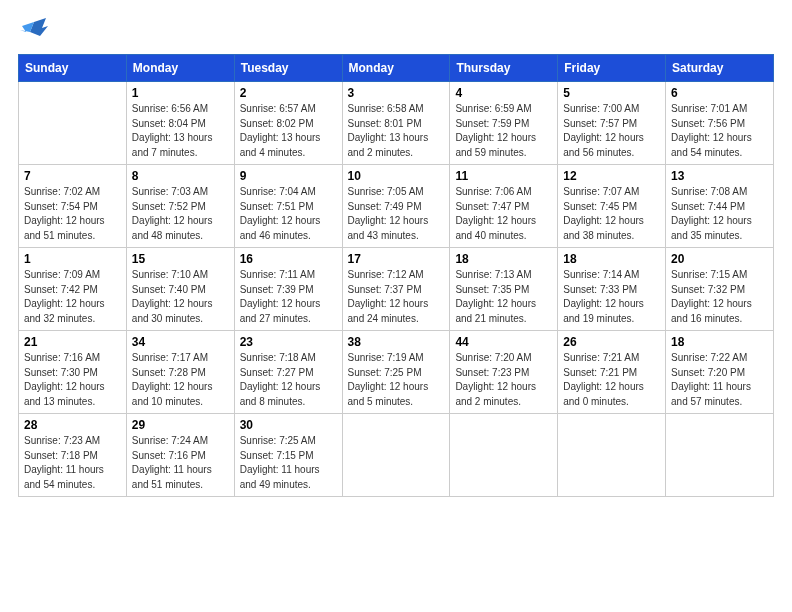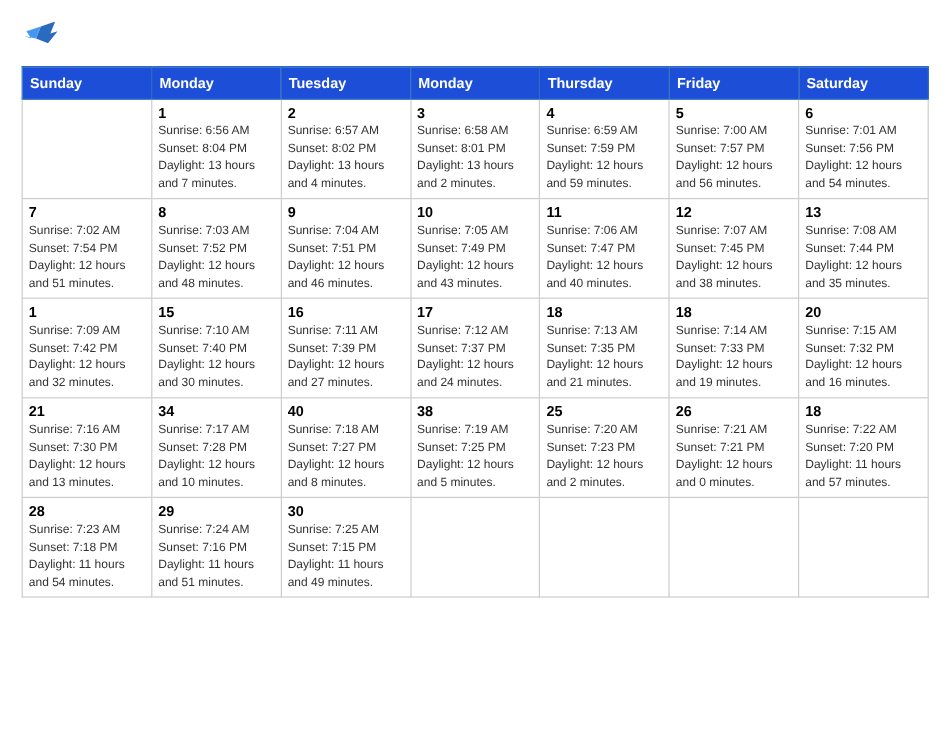--- a/index.html
+++ b/index.html
@@ -224,29 +224,29 @@
         <tr>
           <td>
         <span class="day-num">21</span>
         <span class="cell-text">Sunrise: 7:16 AM<br>Sunset: 7:30 PM<br>Daylight: 12 hours and 13 minutes.</span>
       </td>
           <td>
         <span class="day-num">34</span>
         <span class="cell-text">Sunrise: 7:17 AM<br>Sunset: 7:28 PM<br>Daylight: 12 hours and 10 minutes.</span>
       </td>
           <td>
-        <span class="day-num">40</span>
+        <span class="day-num">23</span>
         <span class="cell-text">Sunrise: 7:18 AM<br>Sunset: 7:27 PM<br>Daylight: 12 hours and 8 minutes.</span>
       </td>
           <td>
         <span class="day-num">38</span>
         <span class="cell-text">Sunrise: 7:19 AM<br>Sunset: 7:25 PM<br>Daylight: 12 hours and 5 minutes.</span>
       </td>
           <td>
-        <span class="day-num">25</span>
+        <span class="day-num">44</span>
         <span class="cell-text">Sunrise: 7:20 AM<br>Sunset: 7:23 PM<br>Daylight: 12 hours and 2 minutes.</span>
       </td>
           <td>
         <span class="day-num">26</span>
         <span class="cell-text">Sunrise: 7:21 AM<br>Sunset: 7:21 PM<br>Daylight: 12 hours and 0 minutes.</span>
       </td>
           <td>
         <span class="day-num">18</span>
         <span class="cell-text">Sunrise: 7:22 AM<br>Sunset: 7:20 PM<br>Daylight: 11 hours and 57 minutes.</span>
       </td>

